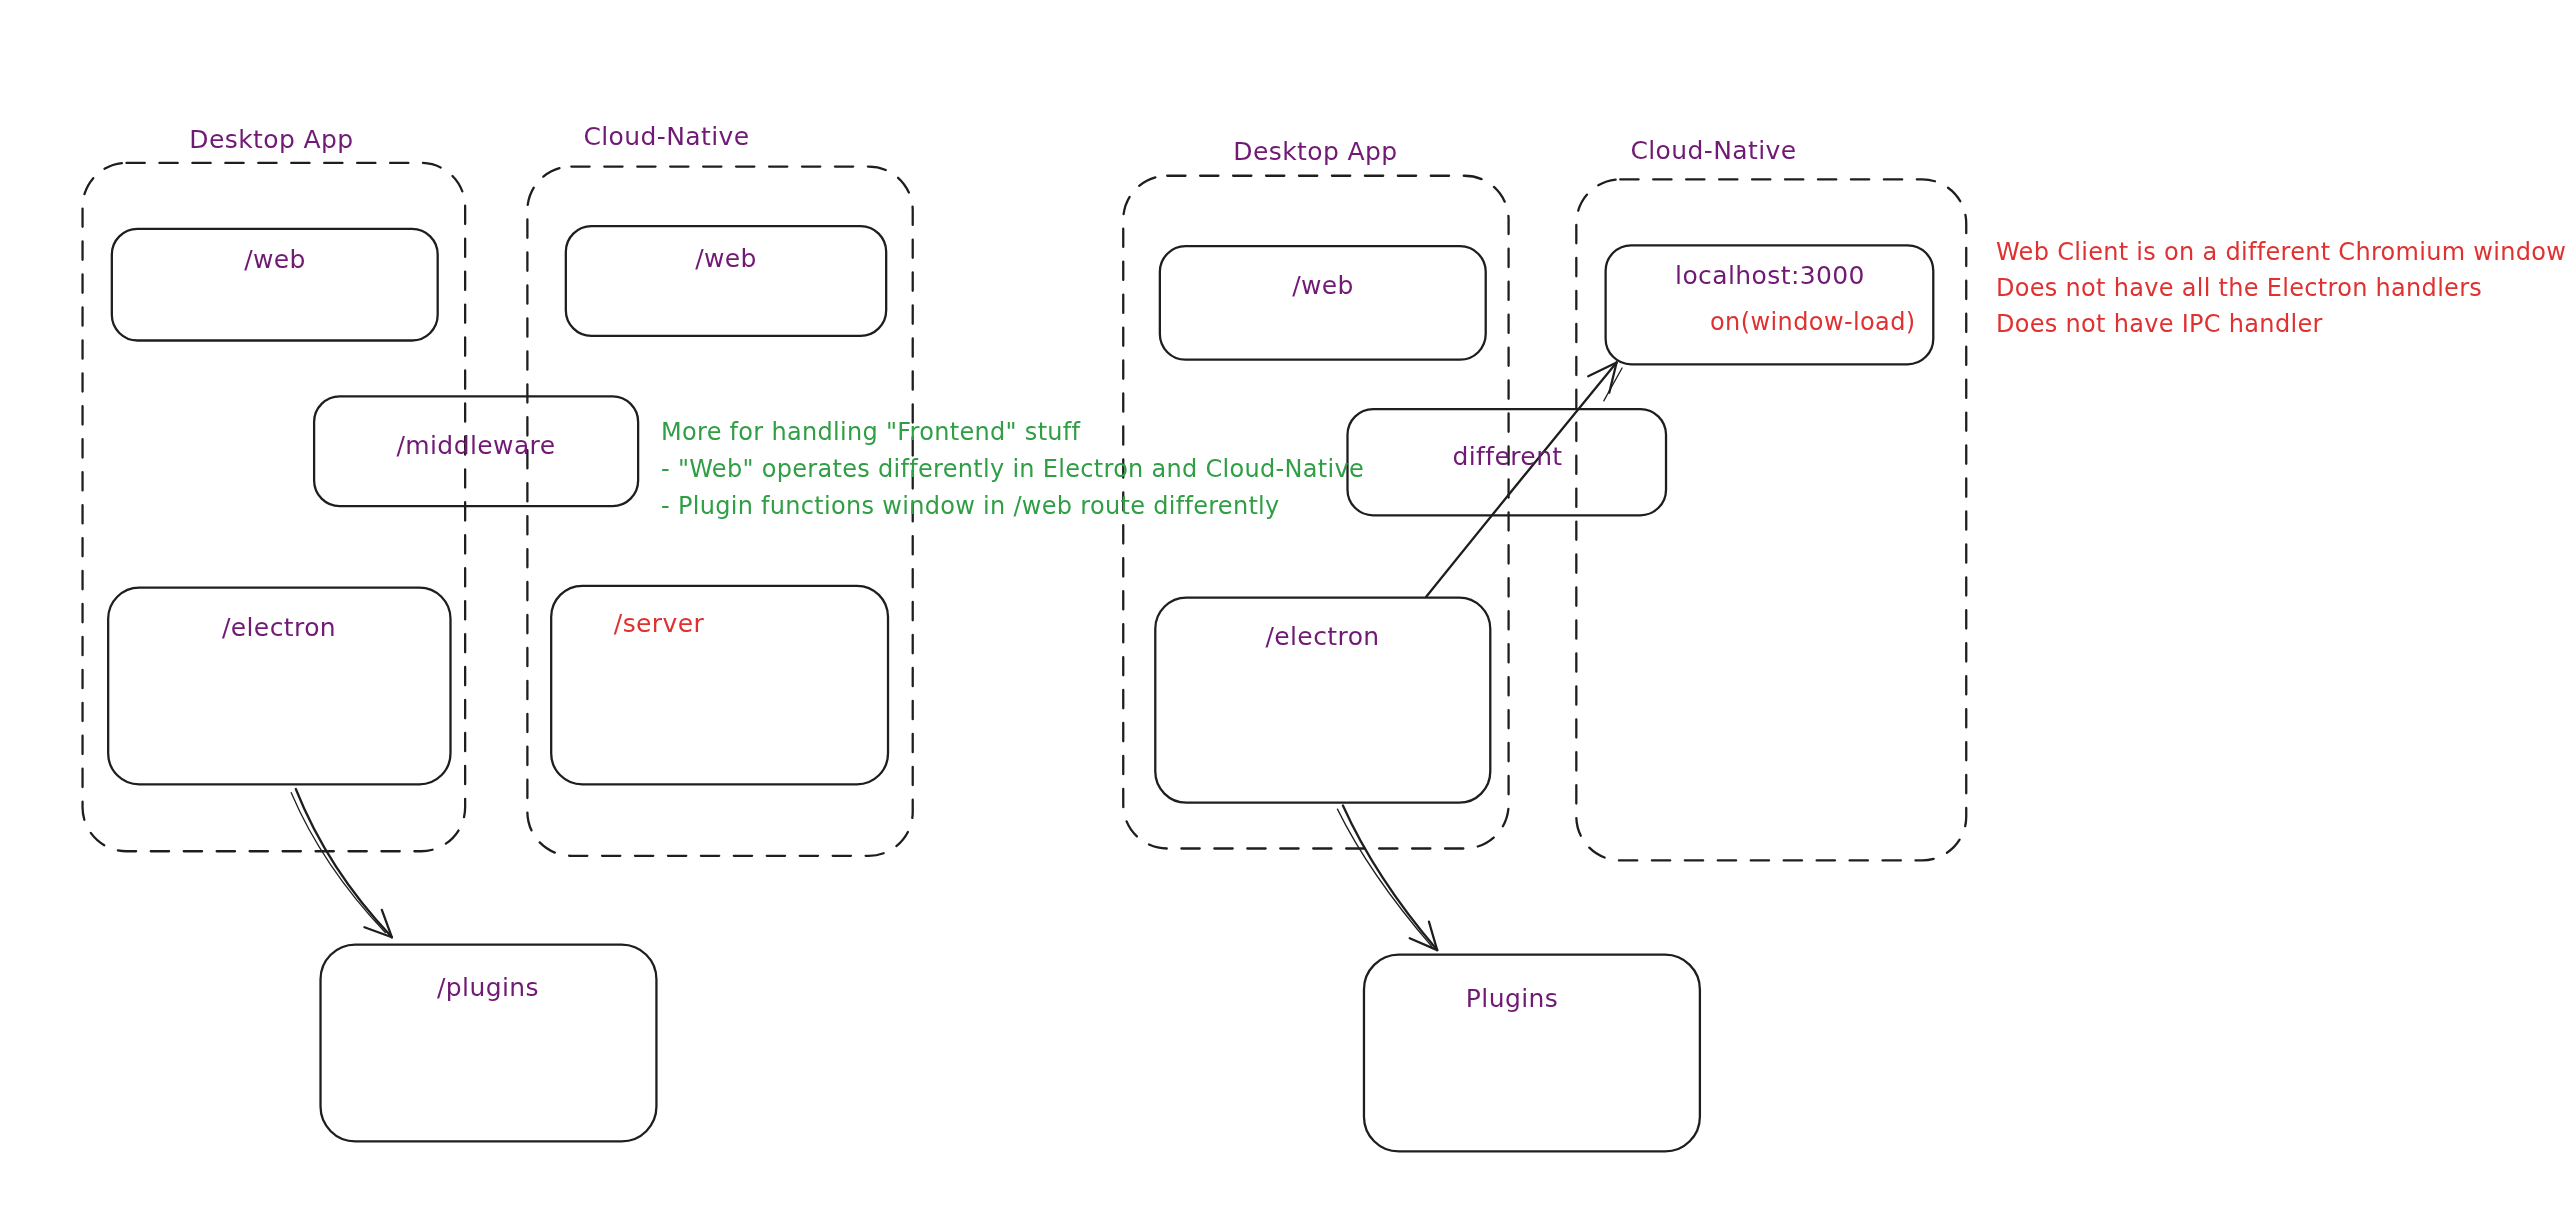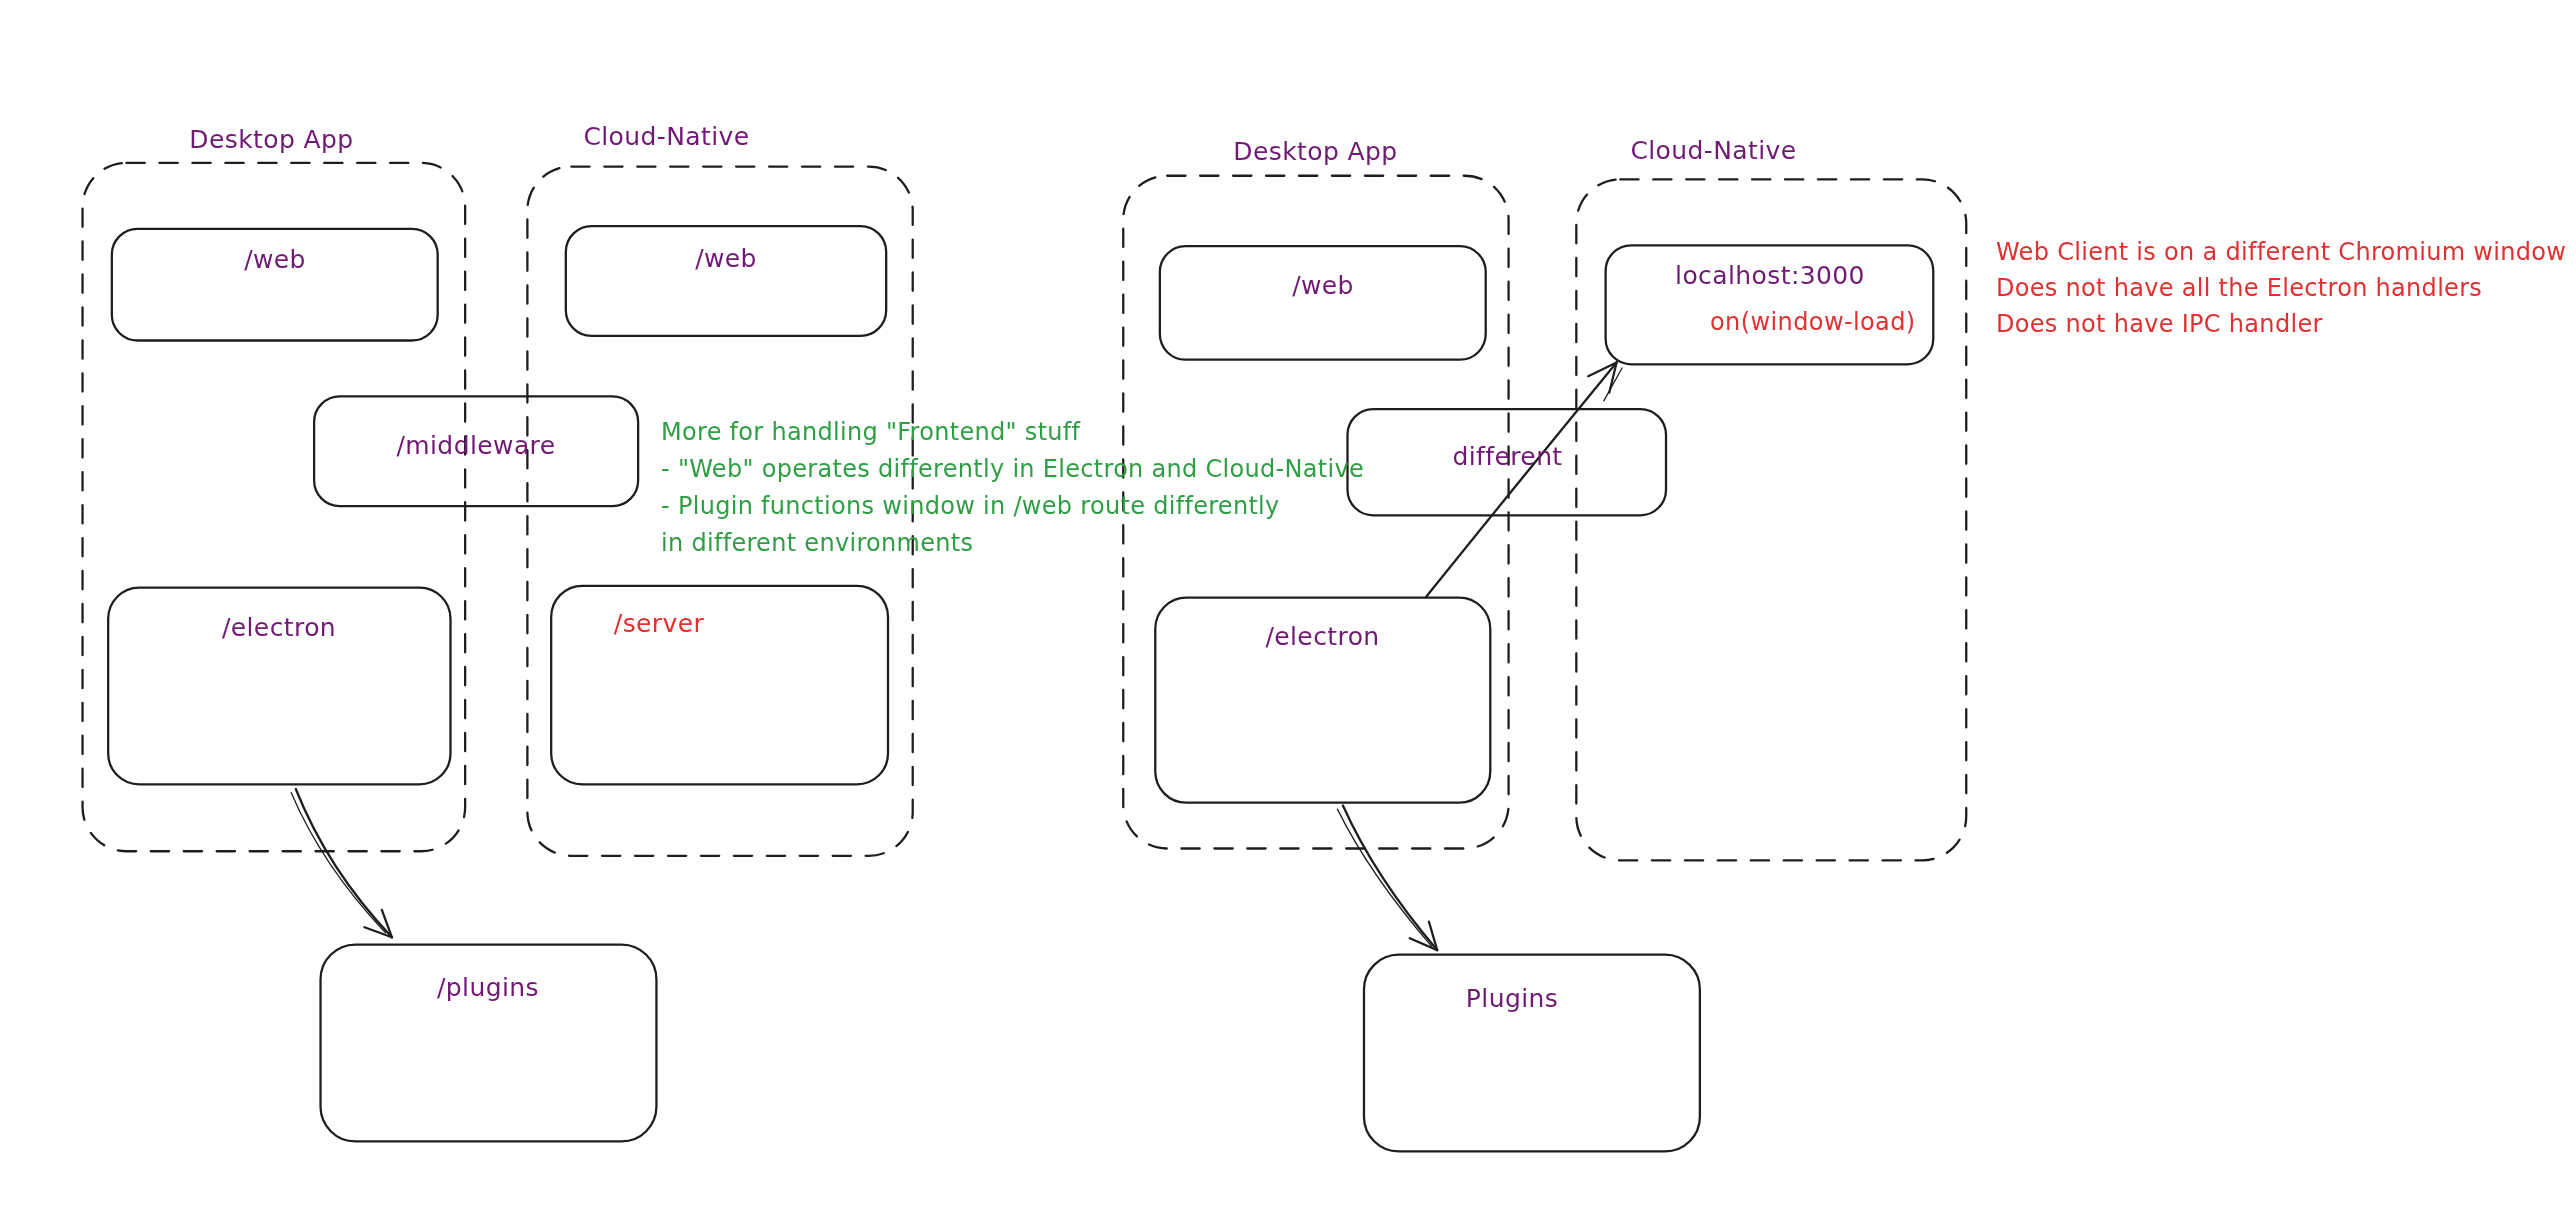--- a/index.html
+++ b/index.html
@@ -87,21 +87,20 @@
   <div class="lbl" style="left:566px;top:244px;width:320px">/web</div>
   <div class="lbl" style="left:314px;top:431px;width:324px">/middleware</div>
   <div class="lbl" style="left:108px;top:613px;width:342px">/electron</div>
   <div class="lbl red" style="left:523px;top:609px;width:272px">/server</div>
   <div class="lbl" style="left:320px;top:973px;width:336px">/plugins</div>
 
   <div class="note note-green" style="left:661px;top:414px;">
     <div>More for handling "Frontend" stuff</div>
     <div>- "Web" operates differently in Electron and Cloud-Native</div>
     <div>- Plugin functions window in /web route differently</div>
-    <div>in different environments</div>
   </div>
 
   <div class="lbl title" style="left:1215px;top:137px;width:201px">Desktop App</div>
   <div class="lbl title" style="left:1622px;top:136px;width:183px">Cloud-Native</div>
 
   <div class="lbl" style="left:1160px;top:271px;width:326px">/web</div>
   <div class="lbl" style="left:1348px;top:442px;width:319px">different</div>
   <div class="lbl" style="left:1155px;top:622px;width:335px">/electron</div>
   <div class="lbl" style="left:1606px;top:261px;width:328px">localhost:3000</div>
   <div class="lbl red" style="left:1710px;top:308px;width:201px;font-size:24px">on(window-load)</div>

